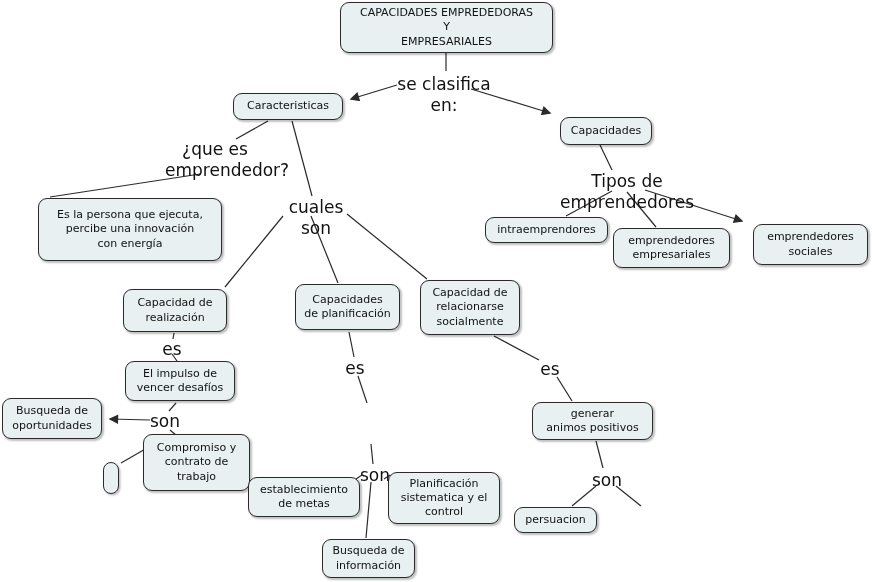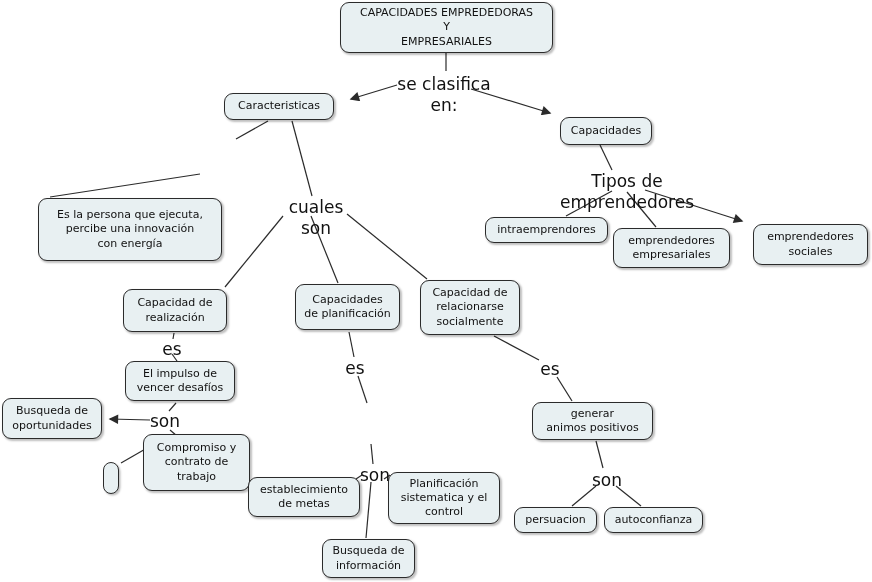--- a/index.html
+++ b/index.html
@@ -91,21 +91,21 @@
     <line x1="557" y1="377" x2="572" y2="401"></line>
     <line x1="596" y1="441" x2="603" y2="468"></line>
     <line x1="596" y1="486" x2="572" y2="506"></line>
     <line x1="616" y1="486" x2="641" y2="506"></line>
   </svg>
 
   <div class="node" style="left:340px;top:2px;width:213px;height:51px">CAPACIDADES EMPREDEDORAS
 Y
 EMPRESARIALES</div>
 
-  <div class="node" style="left:224px;top:93px;width:110px;height:27px">Caracteristicas</div>
+  <div class="node" style="left:233px;top:93px;width:110px;height:27px">Caracteristicas</div>
 
   <div class="node" style="left:560px;top:117px;width:92px;height:28px">Capacidades</div>
 
   <div class="node" style="left:38px;top:198px;width:184px;height:63px">Es la persona que ejecuta,
 percibe una innovación
 con energía</div>
 
   <div class="node" style="left:485px;top:217px;width:123px;height:26px">intraemprendores</div>
 
   <div class="node" style="left:613px;top:228px;width:117px;height:40px">emprendedores
@@ -145,24 +145,25 @@
 control</div>
 
   <div class="node" style="left:322px;top:539px;width:93px;height:39px">Busqueda de
 información</div>
 
   <div class="node" style="left:514px;top:507px;width:83px;height:26px">persuacion</div>
 
   <div class="node" style="left:532px;top:402px;width:121px;height:38px">generar
 animos positivos</div>
 
-  <div class="node" style="left:604px;top:507px;width:99px;height:26px">autoconfianza</div>
 
   <div class="link-label" style="left:396px;top:74px;width:96px">se clasifica en:</div>
 
+  <div class="link-label" style="left:165px;top:139px;width:100px">¿que es
+emprendedor?</div>
 
   <div class="link-label" style="left:283px;top:197px;width:66px">cuales son</div>
 
   <div class="link-label" style="left:551px;top:171px;width:152px">Tipos de emprendedores</div>
 
   <div class="link-label" style="left:160px;top:339px;width:24px">es</div>
 
   <div class="link-label" style="left:150px;top:411px;width:28px">son</div>
 
   <div class="link-label" style="left:343px;top:358px;width:24px">es</div>

